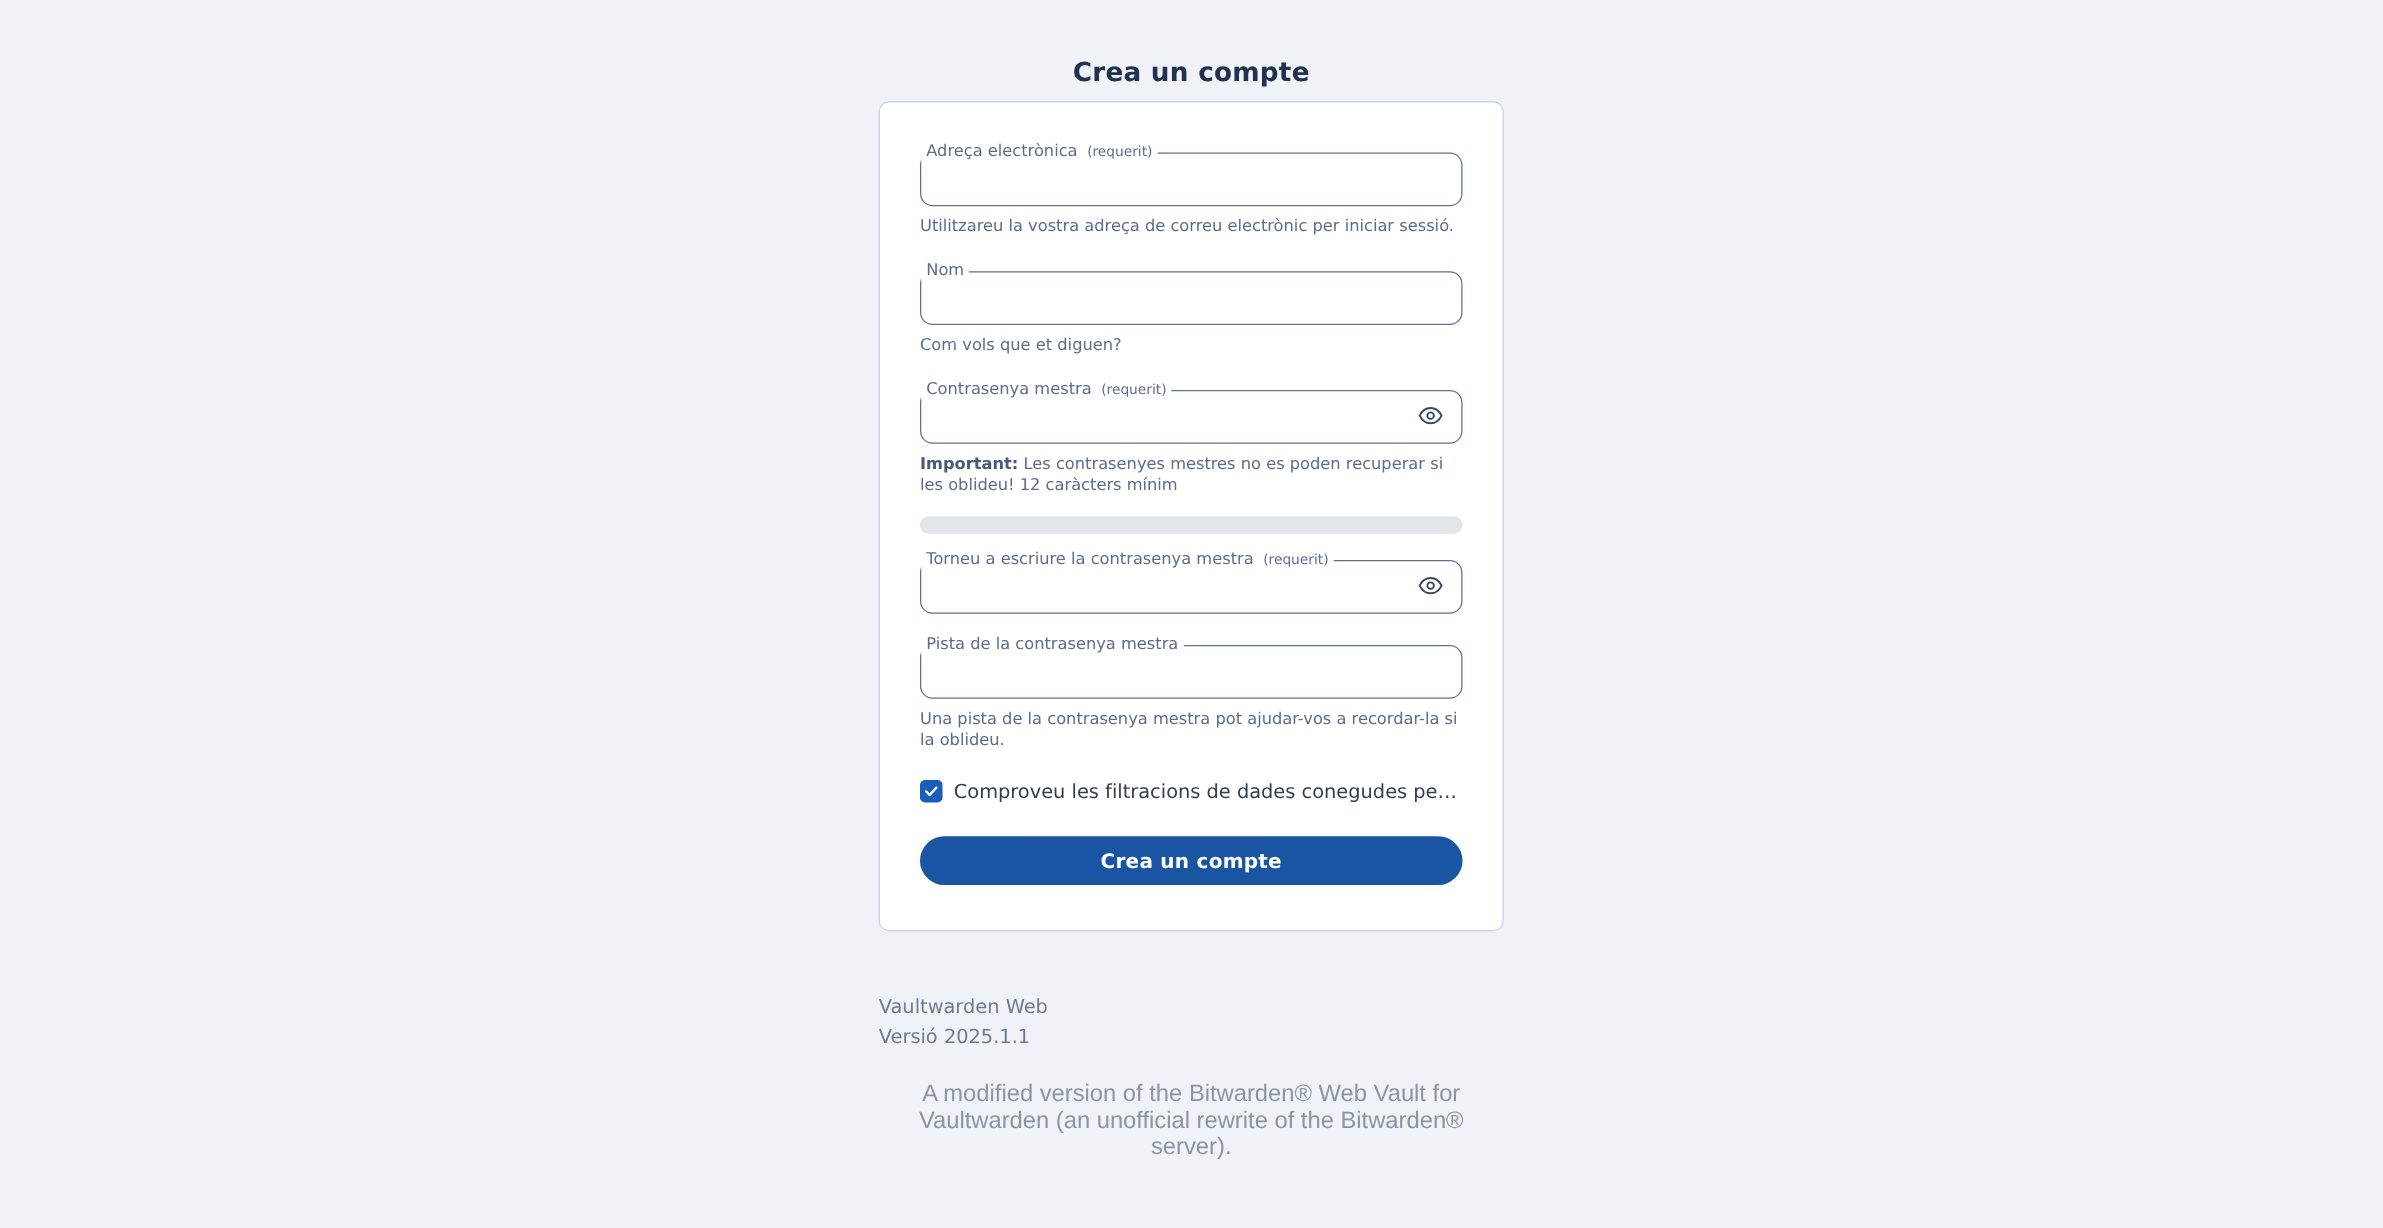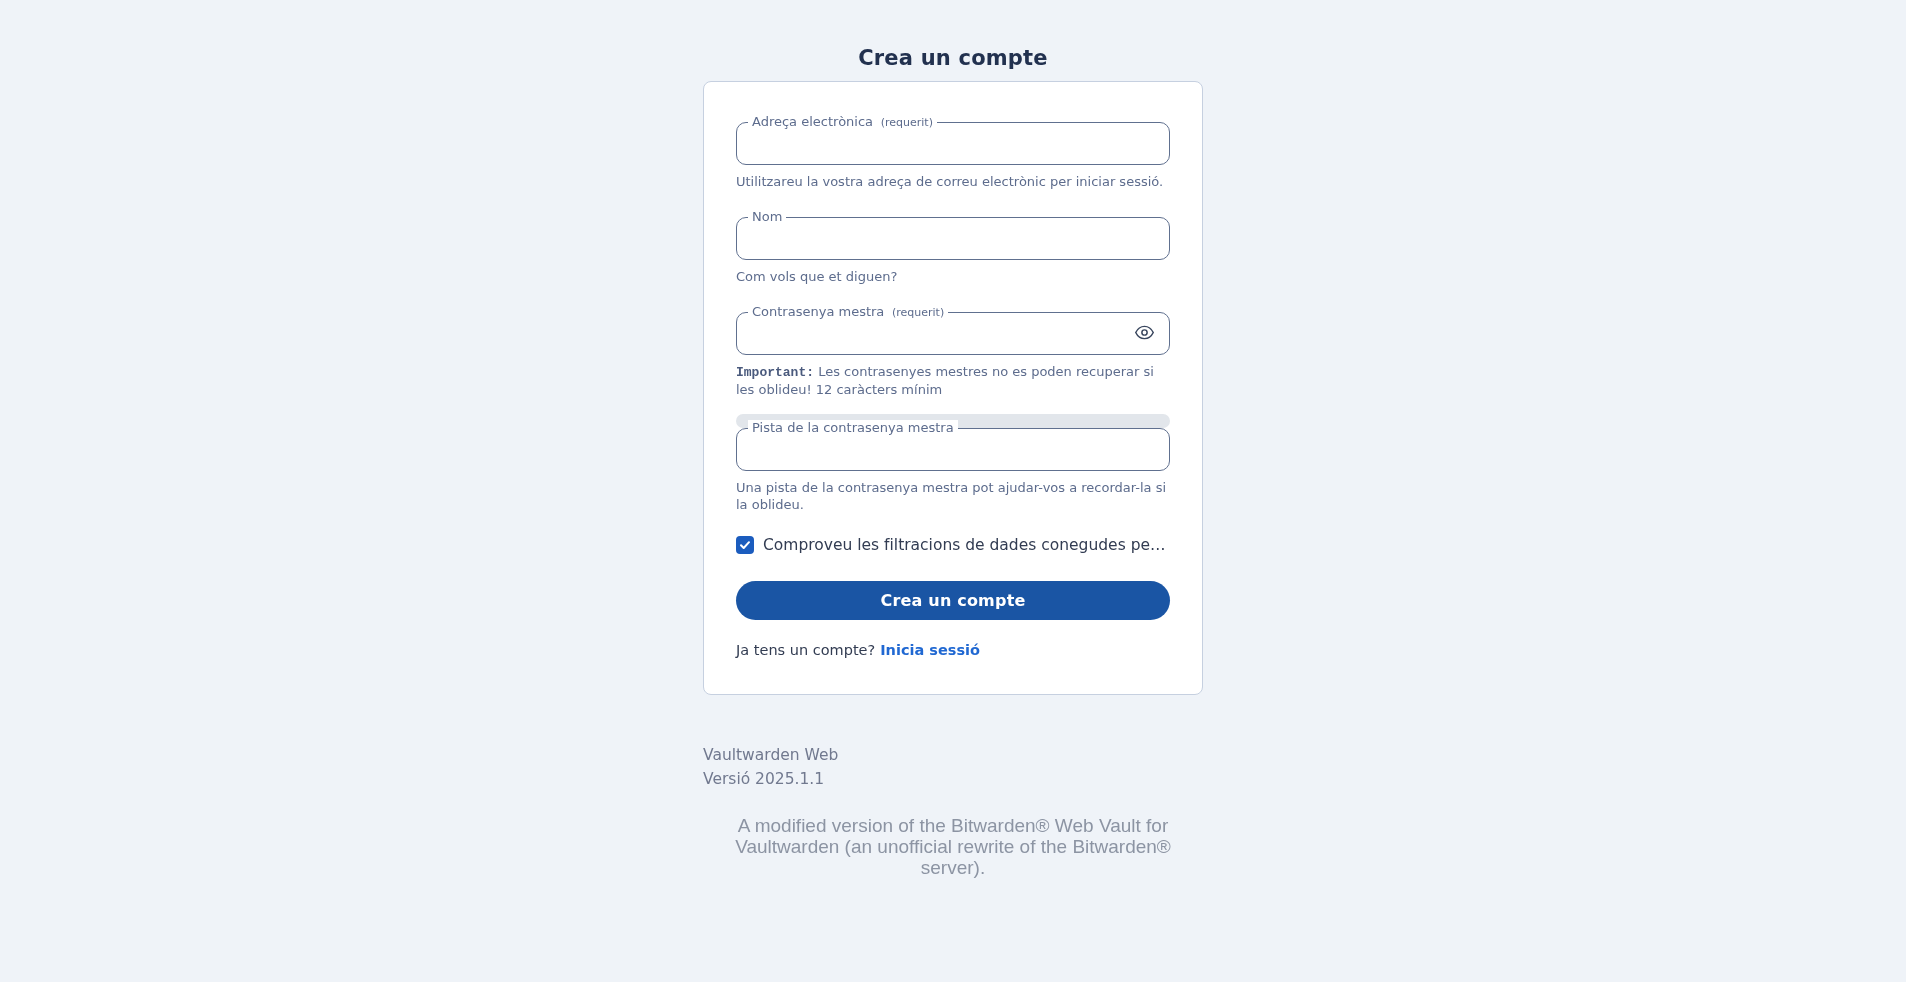--- a/index.html
+++ b/index.html
@@ -36,21 +36,21 @@
     height: 43px;
     border: 1px solid #60708f;
     border-radius: 10px;
     background: #fff;
     display: flex;
     align-items: center;
   }
   .field-label {
     position: absolute;
     top: -9px;
-    left: 11px;
+    left: 0;
     background: #ffffff;
     padding: 0 4px;
     font-size: 13px;
     line-height: 16px;
     color: #5d6c8d;
     white-space: nowrap;
   }
   .field-label .req {
     font-size: 11px;
     color: #5d6c8d;
@@ -75,21 +75,21 @@
     display: flex;
     align-items: center;
   }
 
   .hint {
     margin-top: 8px;
     font-size: 13px;
     line-height: 17px;
     color: #5d6c8d;
   }
-  .hint b { color: #4a5a7d; font-family: Liberation Mono, monospace; }
+  .hint b { color: #4a5a7d; }
 
   .group { margin-bottom: 27px; }
   .group-tight { margin-bottom: 0; }
 
   .strength-bar {
     margin-top: 16px;
     height: 14px;
     border-radius: 7px;
     background: #e2e6eb;
     width: 100%;
@@ -214,20 +214,37 @@
         </button>
       </div>
       <div class="hint">
         <b>Important:</b>
         <span>Les contrasenyes mestres no es poden recuperar si les oblideu! 12 caràcters mínim</span>
       </div>
       <div class="strength-bar"></div>
     </div>
 
     
+    <div class="group" style="margin-top:21px; margin-bottom:25px;">
+      <div class="field">
+        <span class="field-label">
+          <span>Torneu a escriure la contrasenya mestra</span>
+          <span class="req">&nbsp;<span>(requerit)</span></span>
+        </span>
+        <input type="password" value="" style="">
+        <button class="eye-btn">
+          <span>
+            <svg width="21" height="21" viewBox="0 0 24 24" fill="none" stroke="#39465e" stroke-width="1.7">
+              <path d="M2 12c2-4.2 5.8-7 10-7s8 2.8 10 7c-2 4.2-5.8 7-10 7s-8-2.8-10-7z"></path>
+              <circle cx="12" cy="12" r="3"></circle>
+            </svg>
+          </span>
+        </button>
+      </div>
+    </div>
 
     
     <div class="group group-tight">
       <div class="field">
         <span class="field-label">
           <span>Pista de la contrasenya mestra</span>
         </span>
         <input type="text" value="" style="">
       </div>
       <div class="hint">Una pista de la contrasenya mestra pot ajudar-vos a recordar-la si la oblideu.</div>
@@ -242,23 +259,20 @@
           </svg>
         </span>
       </span>
       <span class="checkbox-label">Comproveu les filtracions de dades conegudes per a aquesta c…</span>
     </div>
 
     
     <button class="submit-btn">Crea un compte</button>
 
     
-    <div class="login-row">
-      <span>Ja tens un compte?</span><a class="login-link">Inicia sessió</a>
-    </div>
   </div>
 
   <div class="footer">
     <div>Vaultwarden Web</div>
     <div>Versió 2025.1.1</div>
   </div>
 
   <div class="disclaimer">
     <div>A modified version of the Bitwarden® Web Vault for Vaultwarden (an unofficial rewrite of the Bitwarden® server).</div>
   </div>

